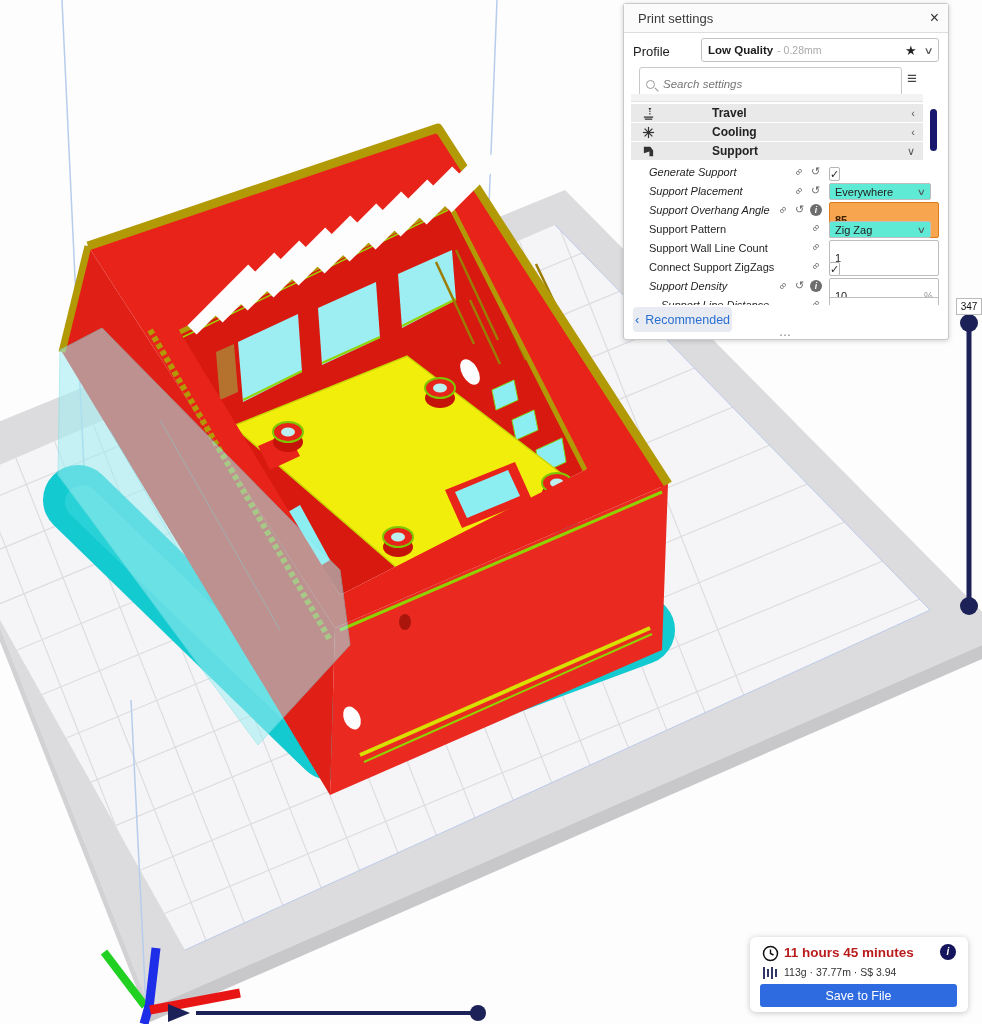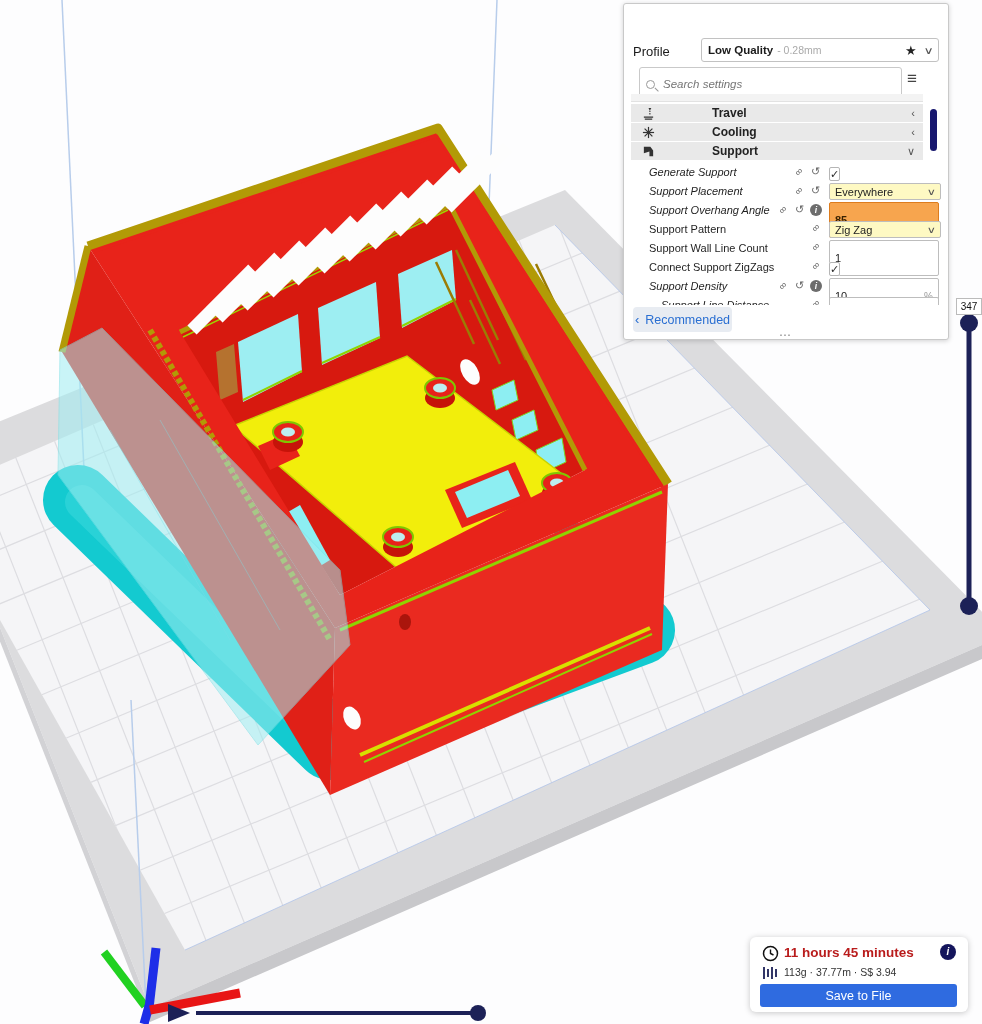--- a/index.html
+++ b/index.html
@@ -37,21 +37,21 @@
   .it{font-style:italic;}
   .sub{left:37px;}
   .rowicons{position:absolute;right:128px;top:2px;display:flex;gap:4px;align-items:center;}
   .ric{font-size:11px;color:#666;width:13px;text-align:center;}
   .ric.link{transform:rotate(-45deg);font-size:10px;}
   .ric.info{width:12px;height:12px;border-radius:50%;background:#6d6d6d;color:#fff;font-size:8.5px;
             font-style:italic;font-weight:bold;line-height:12px;}
   .ctrl{position:absolute;left:205px;top:1px;width:110px;height:17px;}
   .cbox{width:17px;height:17px;border:1px solid #b5b5b5;border-radius:2px;background:#fff;
         font-size:11px;color:#2a2a2a;text-align:center;line-height:16px;}
-  .ddsel{width:112px;height:17px;border:1px solid #bdbdbd;border-radius:2px;background:#fef9c3;display:flex;
+  .ddsel{width:102px;height:17px;border:1px solid #bdbdbd;border-radius:2px;background:#5eead4;display:flex;
          align-items:center;font-size:11px;color:#222;padding:0 5px;}
   .ddsel .chev{margin-left:auto;color:#555;font-size:9px;transform:scaleX(1.4);}
   .tinput{width:110px;height:17px;border:1px solid #bdbdbd;border-radius:2px;background:#fff;display:flex;
           align-items:center;font-size:11px;color:#222;padding:17px 5px;}
   .tinput .unit{margin-left:auto;color:#999;font-size:10px;}
   .tinput.hl{background:#f7a54e;border:1px solid #dd7c1d;color:#3a2200;font-weight:bold;}
   .rec-btn{position:absolute;left:9px;top:303px;width:99px;height:25px;background:#e8ecf2;border-radius:4px;
            display:flex;align-items:center;justify-content:center;font-size:12.5px;color:#2a6fd2;}
   .rec-btn .bchev{margin-right:6px;font-size:13px;}
   .panel-dots{position:absolute;left:0;right:0;bottom:-3px;text-align:center;color:#888;font-size:12px;letter-spacing:2px;}
@@ -208,20 +208,24 @@
   <g>
     <line x1="969" y1="323" x2="969" y2="606" stroke="#1c2157" stroke-width="5"></line>
     <circle cx="969" cy="323" r="9" fill="#1c2157"></circle>
     <circle cx="969" cy="606" r="9" fill="#1c2157"></circle>
   </g>
 </svg>
 
 <div class="layerbox">347</div>
 
 <div class="panel">
+  <div class="panel-header">
+    <span class="panel-title">Print settings</span>
+    <span class="close-x">×</span>
+  </div>
 
   <span class="profile-label">Profile</span>
   <div class="profile-dd">
     <b>Low Quality</b>
     <span class="detail">- 0.28mm</span>
     <span class="star">★</span>
     <span class="chev">∨</span>
   </div>
 
   <div class="search-box">

